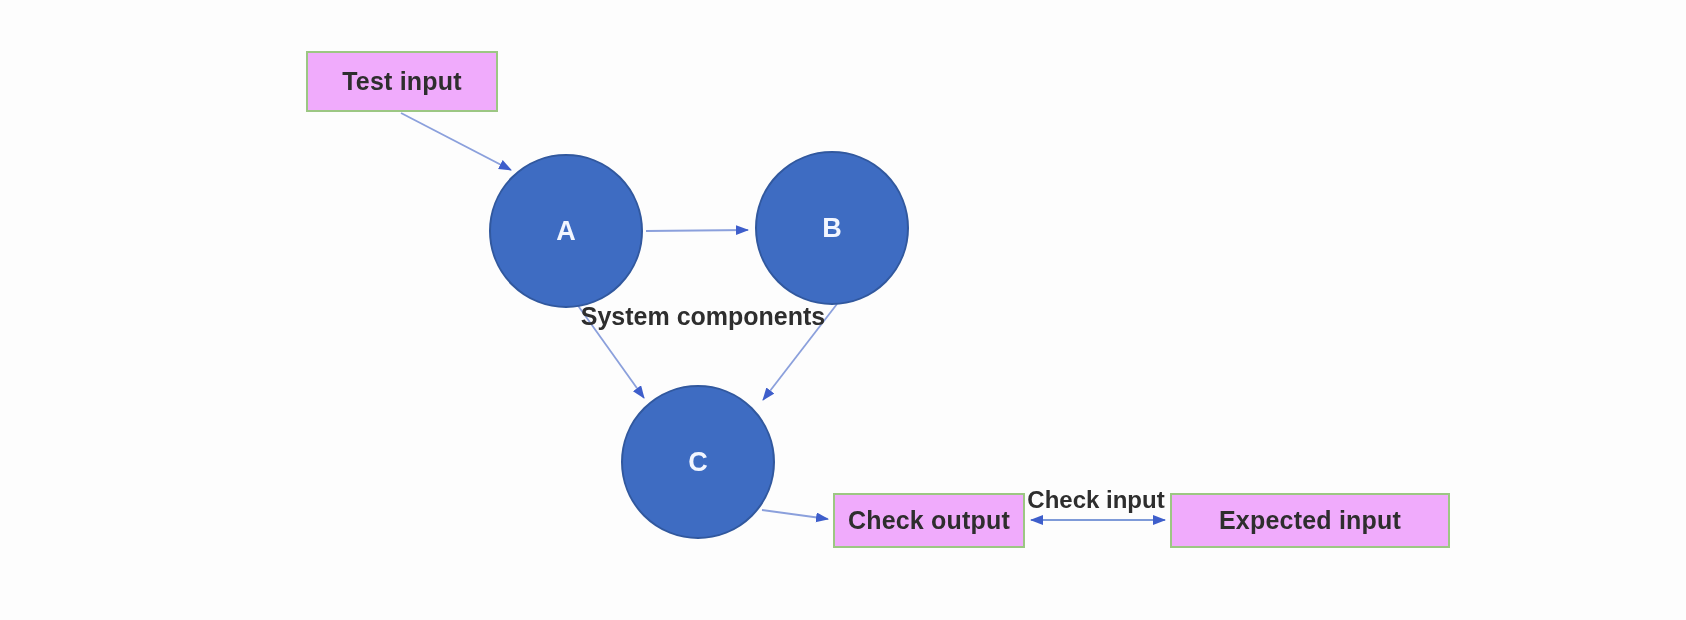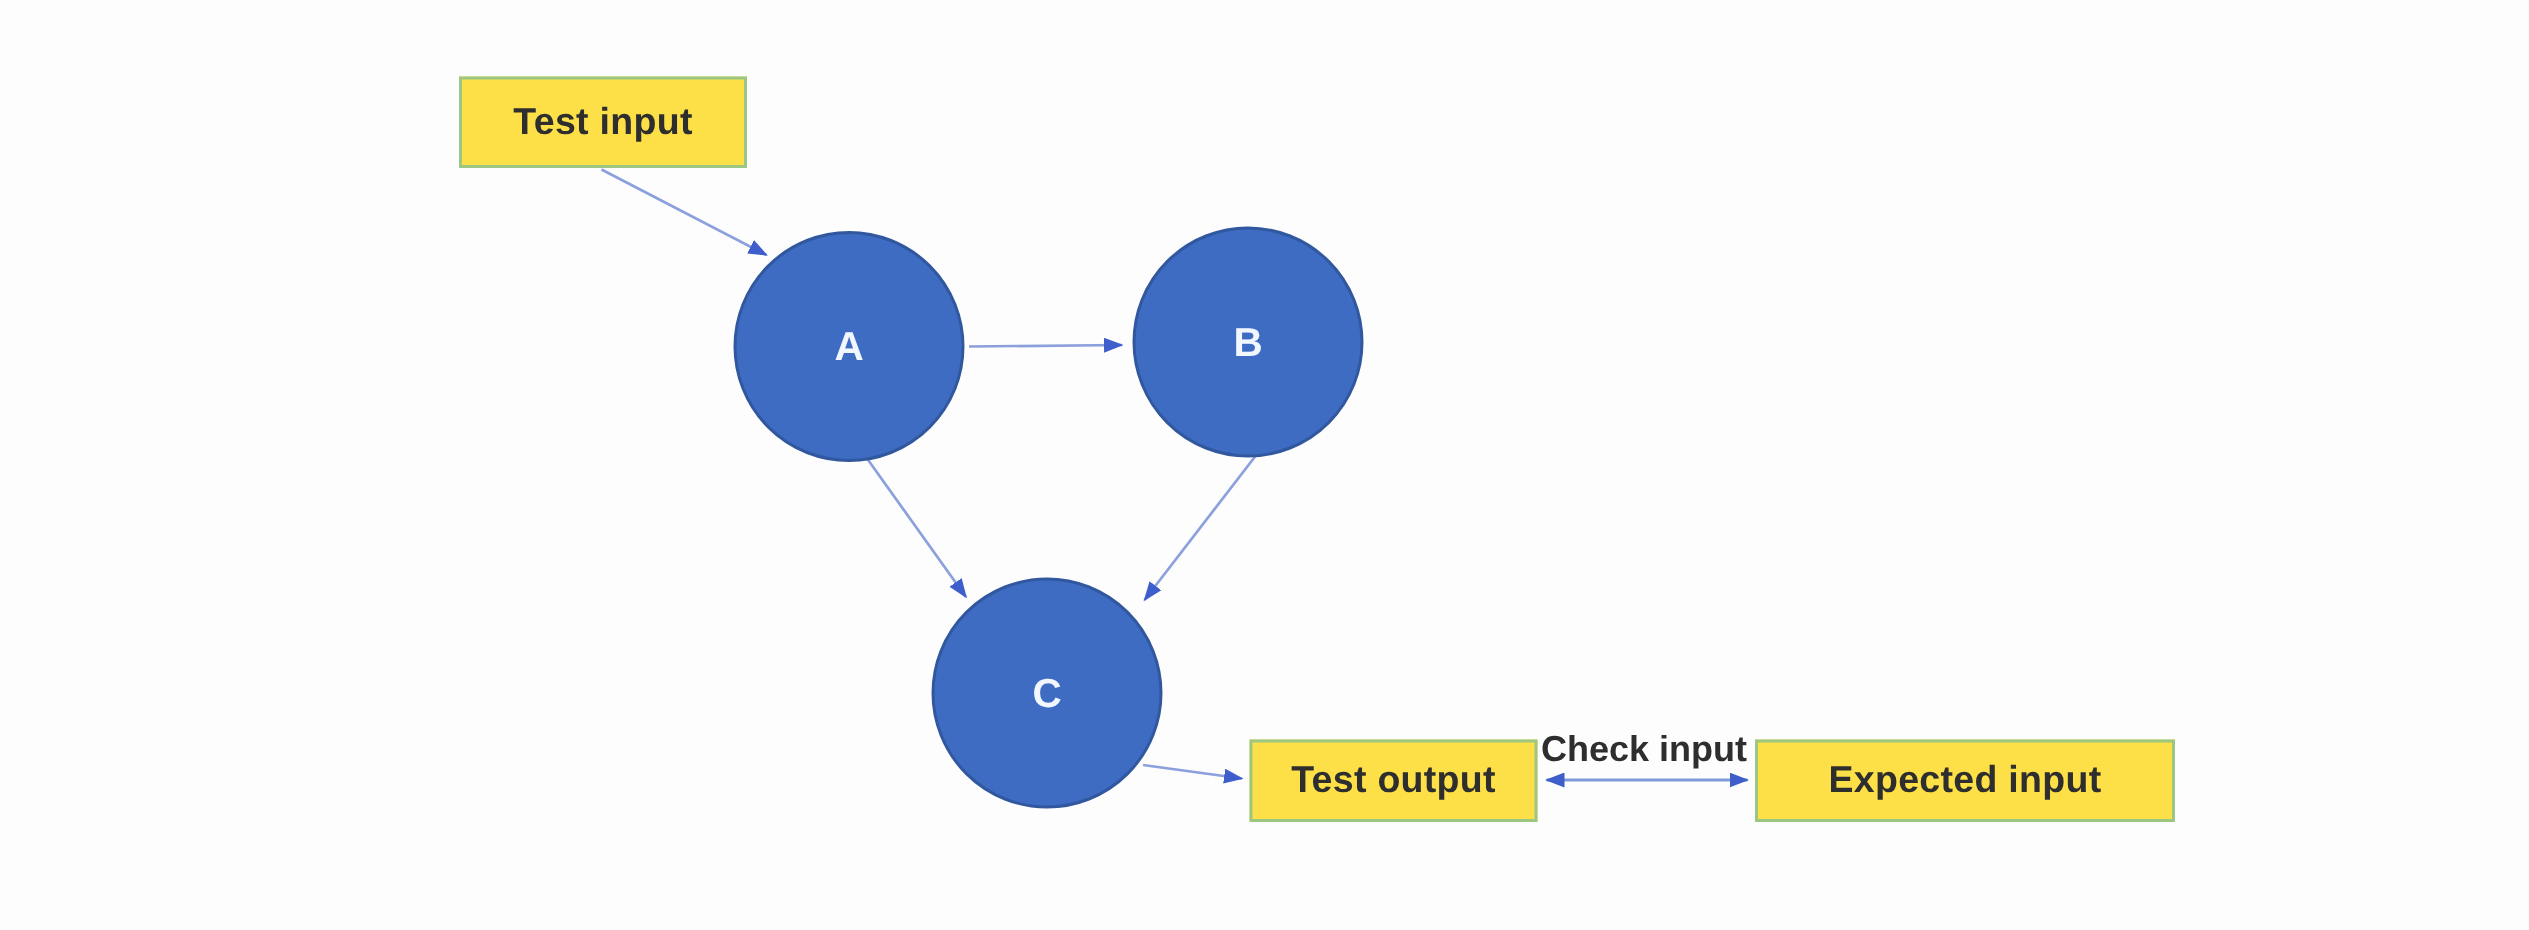--- a/index.html
+++ b/index.html
@@ -19,21 +19,21 @@
     position: absolute;
     left: 0;
     top: 0;
     width: 1686px;
     height: 620px;
     pointer-events: none;
   }
   .node-box {
     position: absolute;
     box-sizing: border-box;
-    background: #fde047;
+    background: #f0abfc;
     border: 2.5px solid #9cc783;
     display: flex;
     align-items: center;
     justify-content: center;
     color: #2e2e2e;
     font-size: 25px;
     font-weight: 600;
     letter-spacing: 0.2px;
   }
   .box-test-input   { left: 306px; top: 51px;  width: 192px; height: 61px; }
@@ -100,23 +100,24 @@
   </div>
 
   <div class="node-circle circle-b">
     <span>B</span>
   </div>
 
   <div class="node-circle circle-c">
     <span>C</span>
   </div>
 
+  <div class="float-label label-system">System components</div>
 
   <div class="node-box box-test-output">
-    <span>Test output</span>
+    <span>Check output</span>
   </div>
 
   <div class="float-label label-check">Check input</div>
 
   <div class="node-box box-expected">
     <span>Expected input</span>
   </div>
 
 </div>
 

